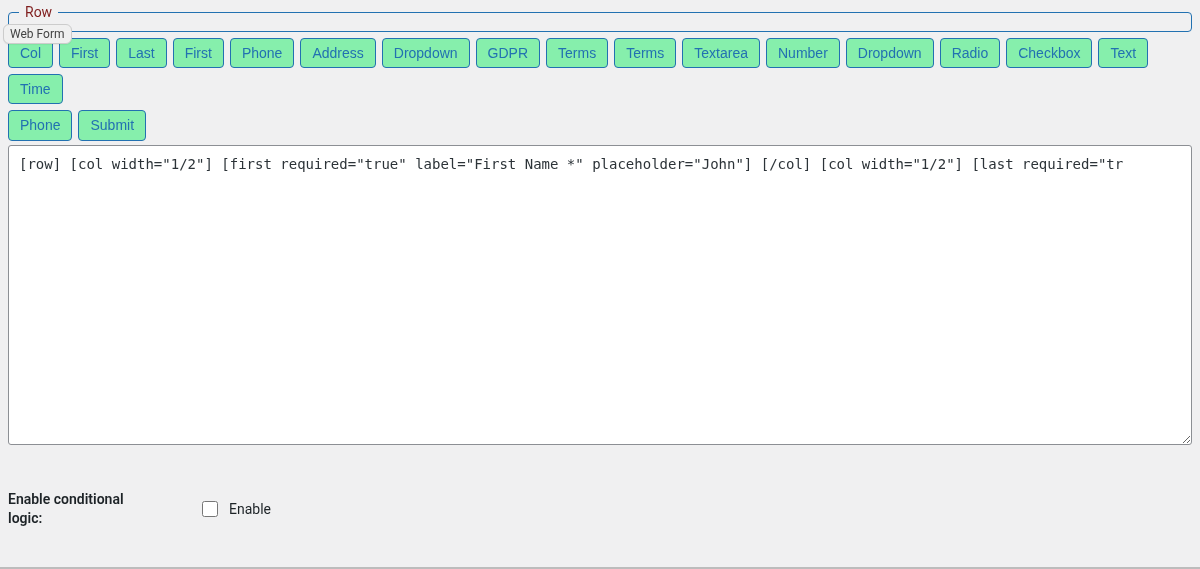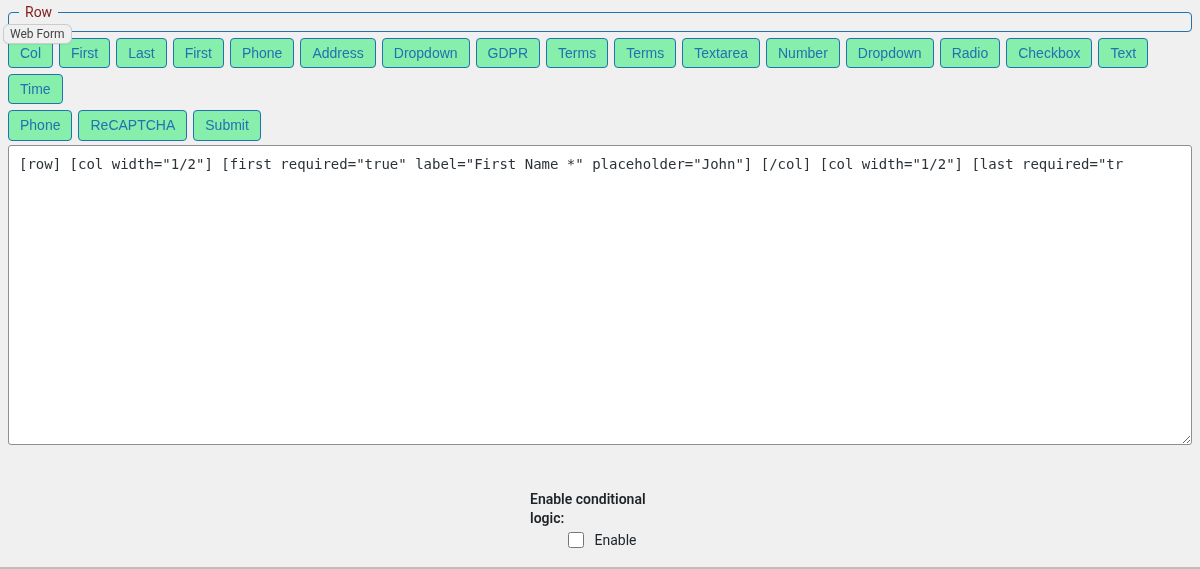--- a/index.html
+++ b/index.html
@@ -85,21 +85,21 @@
     border-radius: 5px;
   }
   .code-area::-webkit-scrollbar-thumb {
     background: #c7c7c7;
     border-radius: 5px;
   }
   .cond-row {
     display: flex;
     align-items: center;
     margin-top: 42px;
-    flex-direction: column;
+    gap: 50px;
   }
   .cond-label {
     font-weight: 600;
     font-size: 14px;
     width: 140px;
     line-height: 1.4;
     color: #1d2327;
   }
   .cond-control {
     display: flex;
@@ -147,21 +147,20 @@
     <button class="wp-btn">Number</button>
     <button class="wp-btn">Dropdown</button>
     <button class="wp-btn">Radio</button>
     <button class="wp-btn">Checkbox</button>
     <button class="wp-btn">Text</button>
     <button class="wp-btn">Time</button>
   </div>
 
   <div class="btn-row">
     <button class="wp-btn">Phone</button>
-    <button class="wp-btn">ReCAPTCHA</button>
     <button class="wp-btn">Submit</button>
   </div>
 
   <textarea class="code-area" wrap="off" style="">[row] [col width="1/2"] [first required="true" label="First Name *" placeholder="John"] [/col] [col width="1/2"] [last required="tr</textarea>
 
   <div class="cond-row">
     <div class="cond-label">Enable conditional logic:</div>
     <label class="cond-control">
       <input type="checkbox" style="">
       <span>Enable</span>

